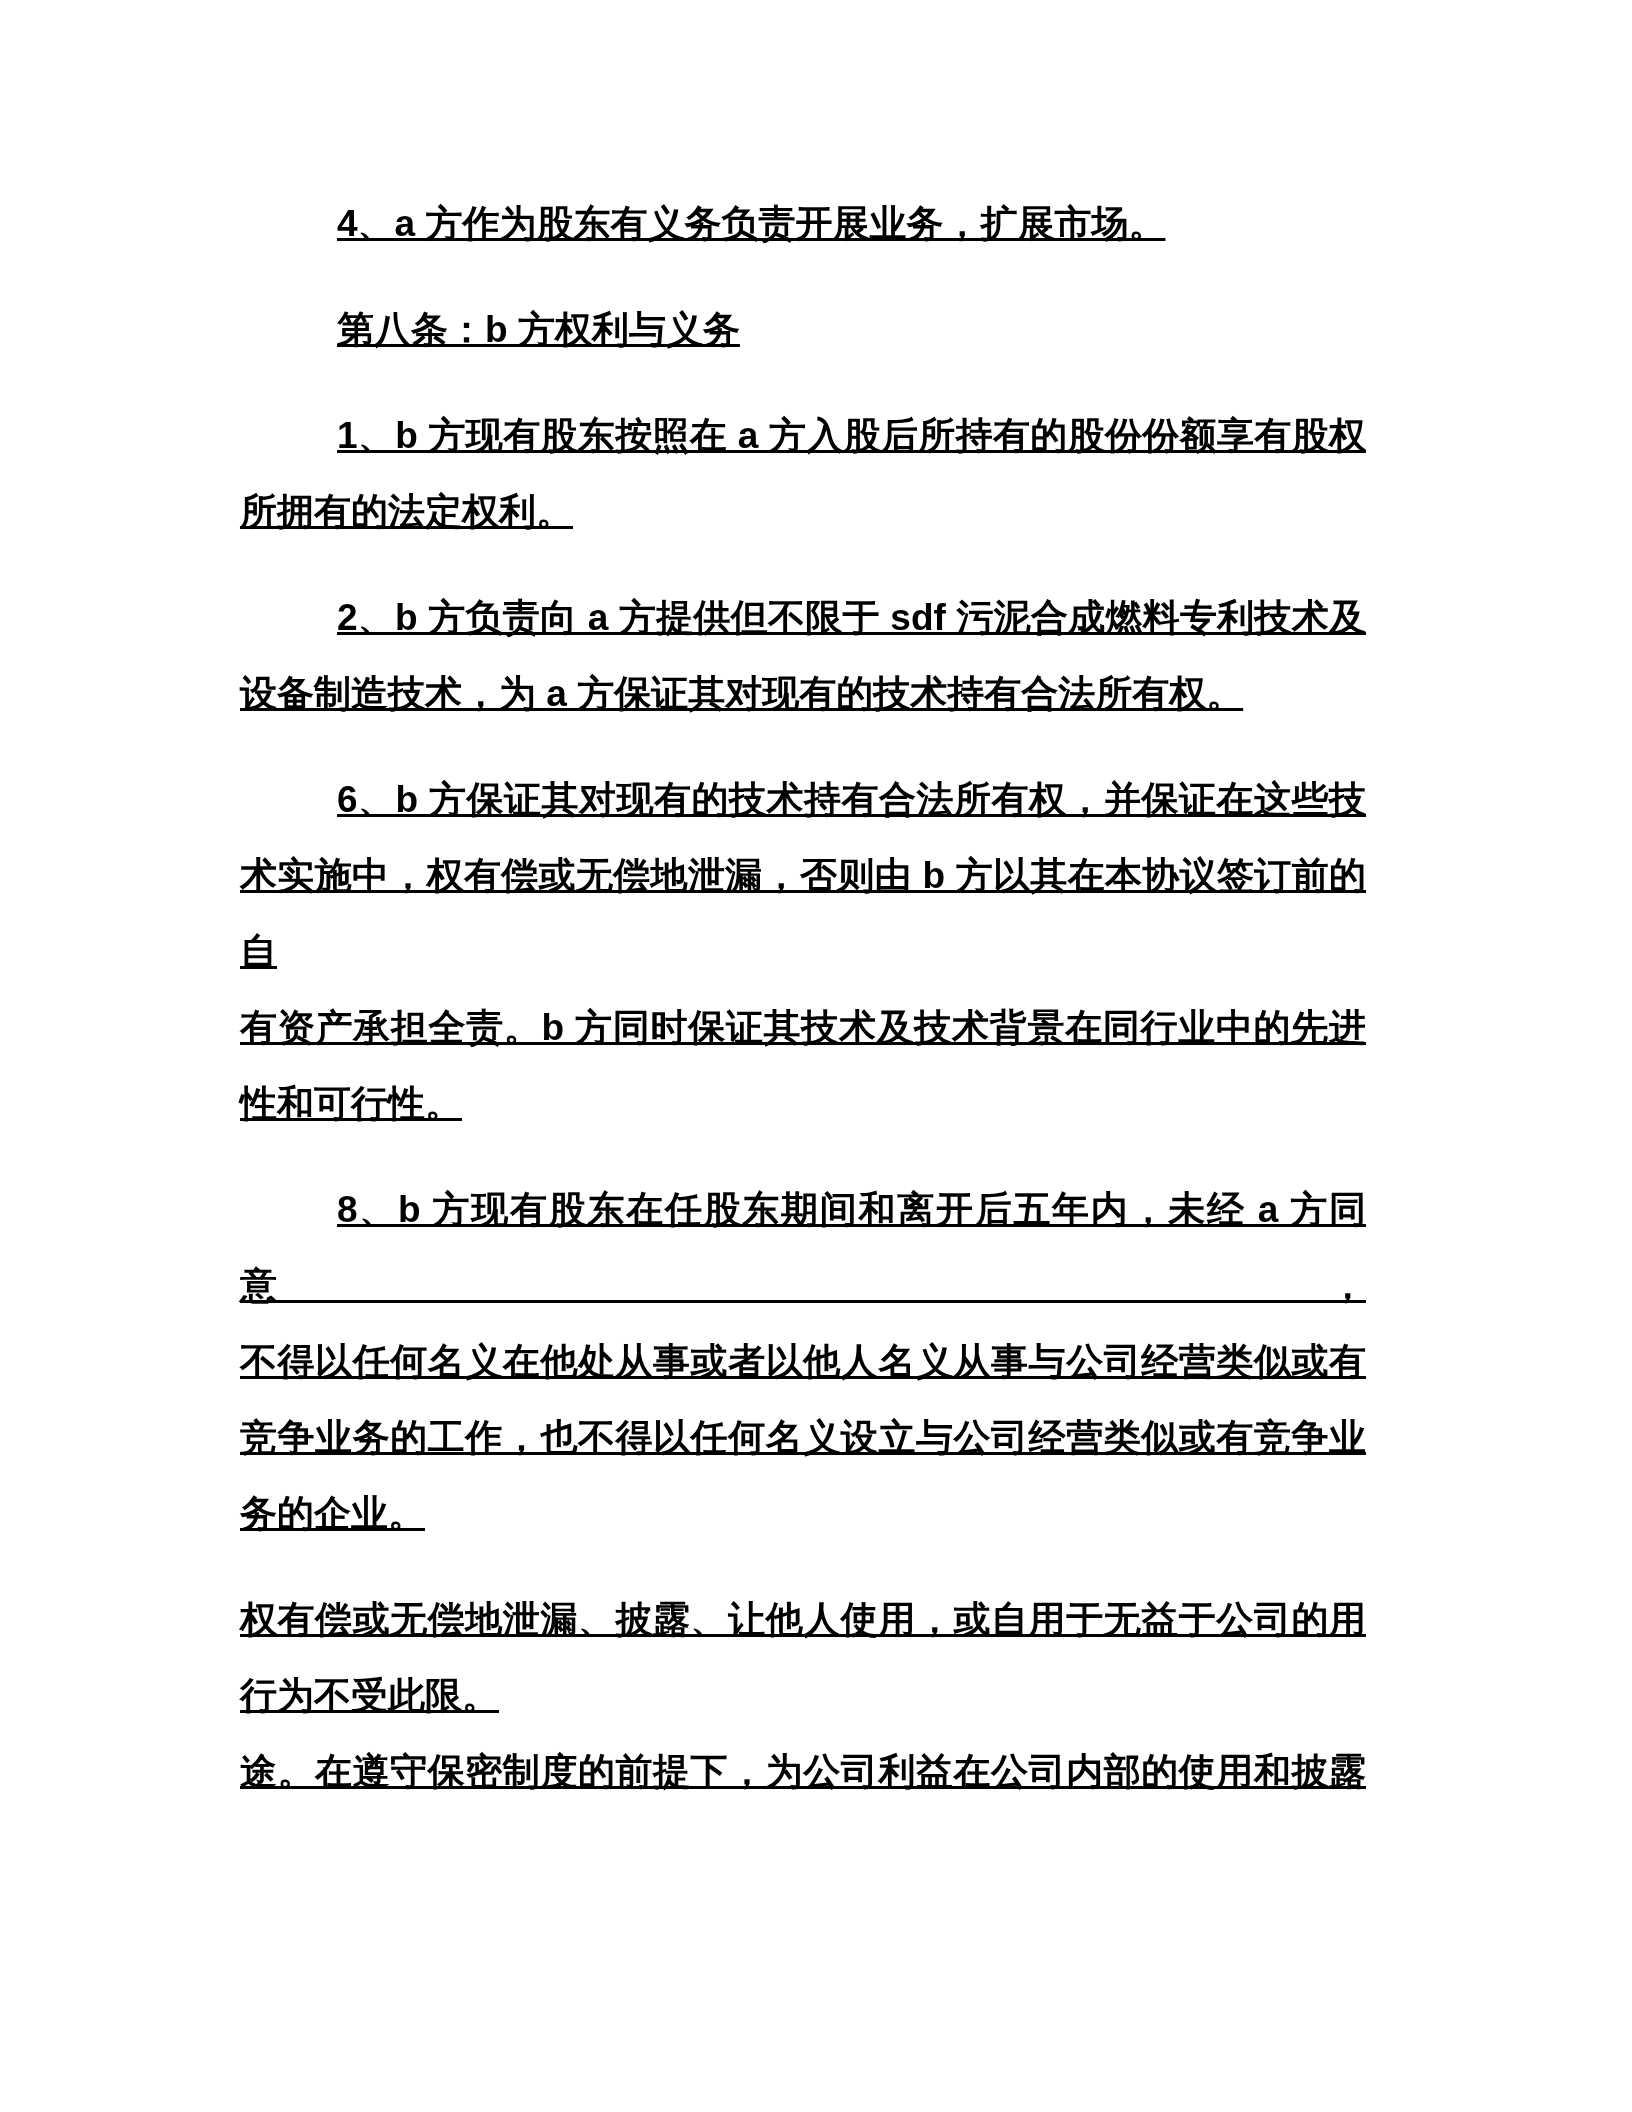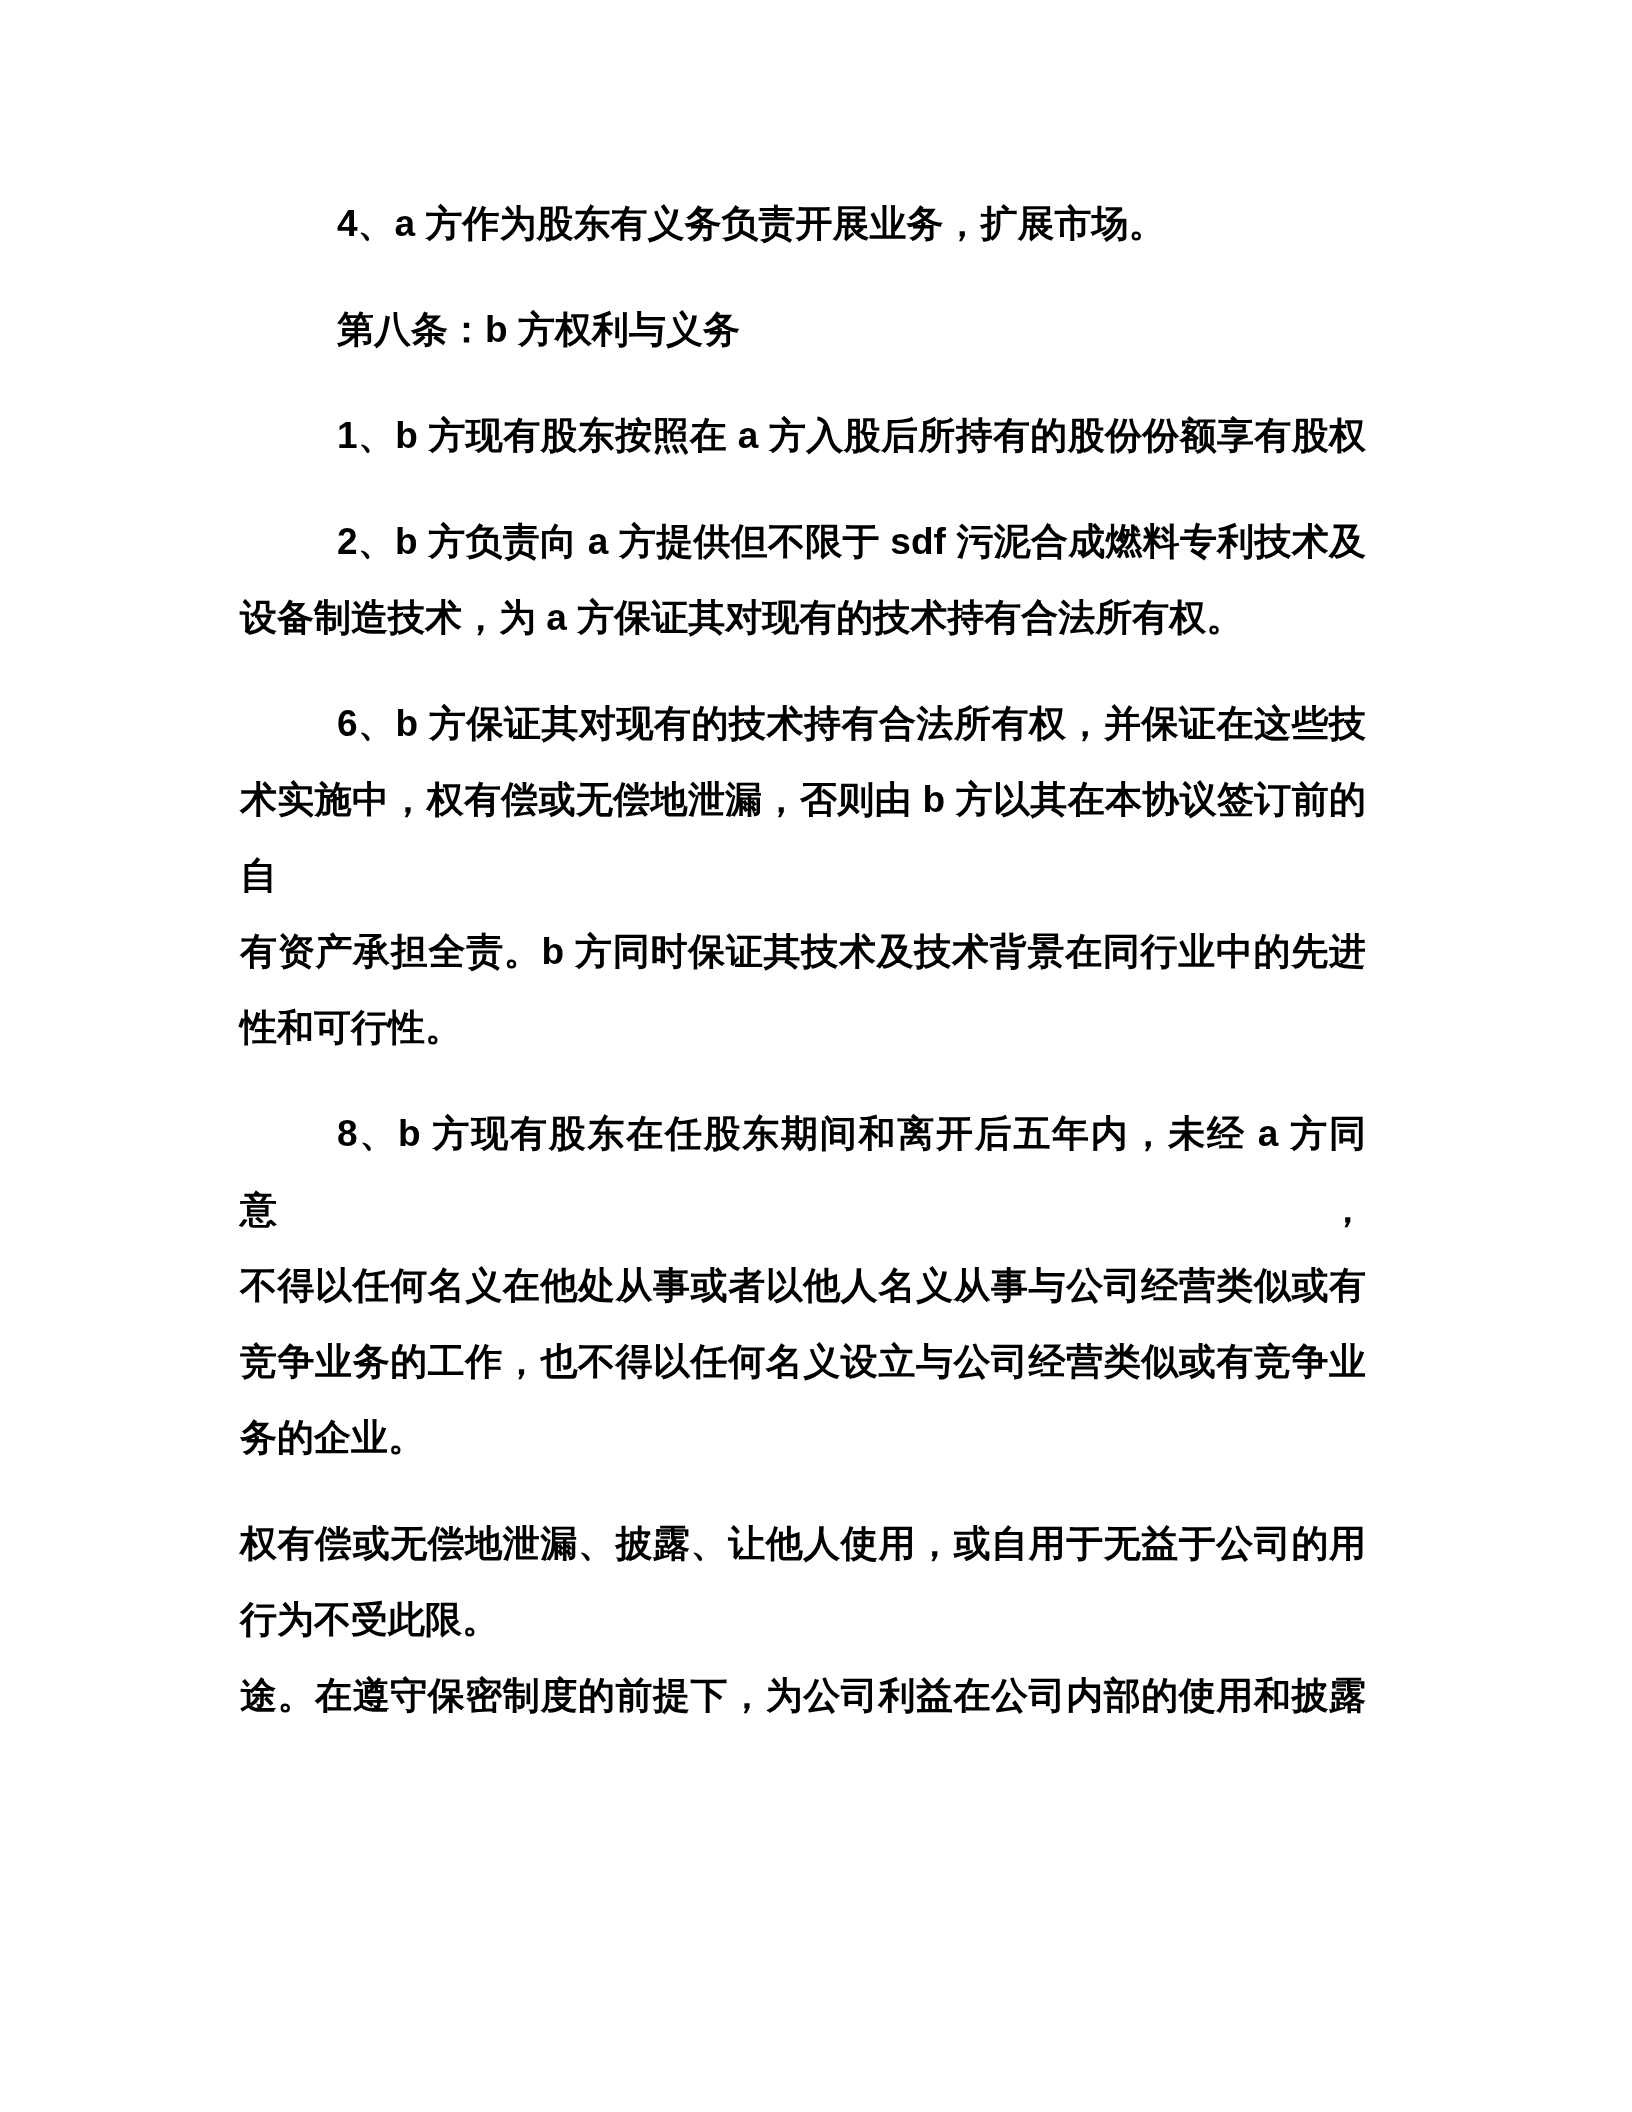--- a/index.html
+++ b/index.html
@@ -13,20 +13,21 @@
     height: 2112px;
     box-sizing: border-box;
     background: #ffffff;
     color: #000000;
     padding: 186px 266px 0 240px;
     font-family: "Liberation Sans", "DejaVu Sans", sans-serif;
     font-weight: 700;
     font-size: 37px;
     line-height: 76px;
     overflow: hidden;
+    text-decoration: underline;
   }
   .para {
     margin: 0 0 30px 0;
   }
   .line {
     display: block;
     text-align: left;
     white-space: normal;
   }
   .line.indent {
@@ -47,20 +48,21 @@
   <div class="para">
     <span class="line indent">4、a 方作为股东有义务负责开展业务，扩展市场。</span>
   </div>
 
   <div class="para">
     <span class="line indent">第八条：b 方权利与义务</span>
   </div>
 
   <div class="para">
     <span class="line indent fill">1、b 方现有股东按照在 a 方入股后所持有的股份份额享有股权</span>
+    <span class="line">所拥有的法定权利。</span>
   </div>
 
   <div class="para">
     <span class="line indent fill">2、b 方负责向 a 方提供但不限于 sdf 污泥合成燃料专利技术及</span>
     <span class="line">设备制造技术，为 a 方保证其对现有的技术持有合法所有权。</span>
   </div>
 
   <div class="para">
     <span class="line indent fill">6、b 方保证其对现有的技术持有合法所有权，并保证在这些技</span>
     <span class="line fill">术实施中，权有偿或无偿地泄漏，否则由 b 方以其在本协议签订前的自</span>

